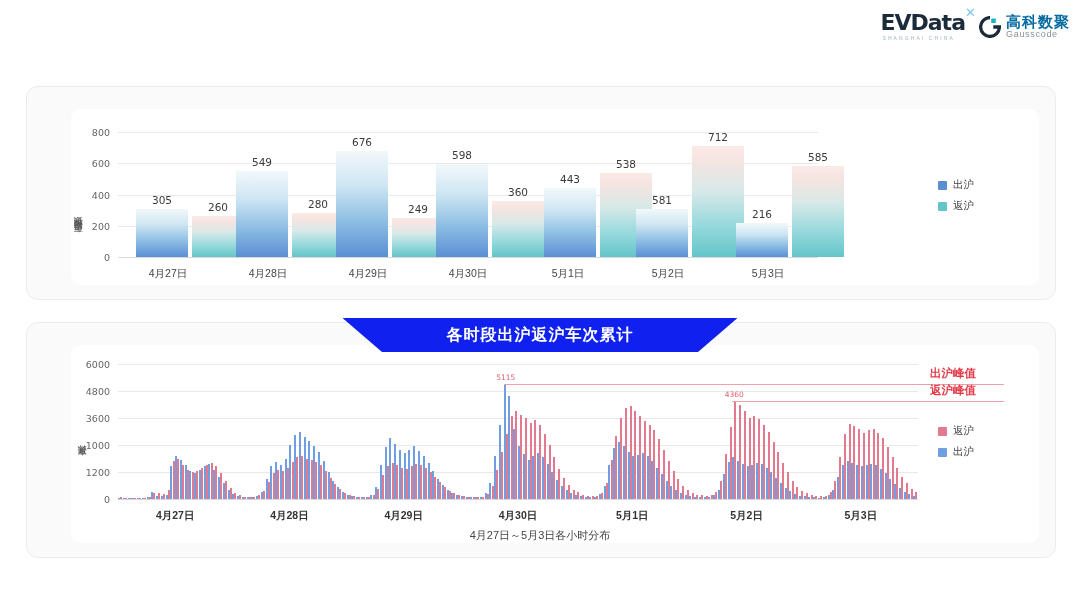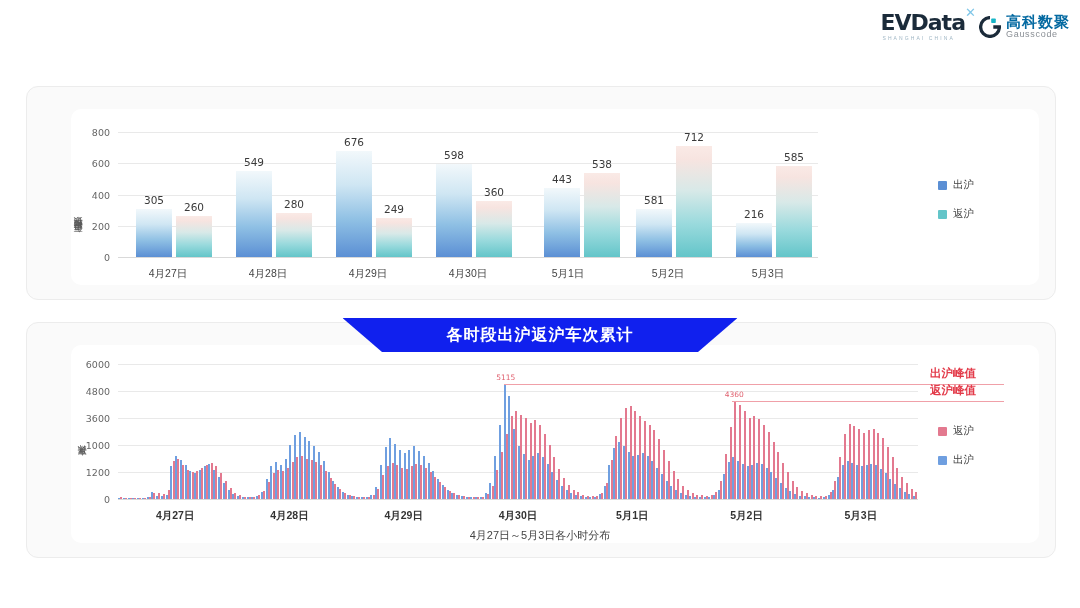--- a/index.html
+++ b/index.html
@@ -51,29 +51,29 @@
   .ytick{position:absolute;right:0;transform:translateY(-50%);
          font-size:9.5px;color:#666;text-align:right;
          font-family:"DejaVu Sans",sans-serif;}
   .grid{position:absolute;left:0;right:0;height:1px;background:#e9e9e9;}
   .axisline{position:absolute;left:0;right:0;height:1px;background:#d9d9d9;}
 
   
   #c1{left:118px;top:132px;width:700px;height:125px;}
   #c1wrap{position:absolute;left:0;top:0;width:100%;height:100%;}
   .grp{position:absolute;bottom:0;display:flex;align-items:flex-end;gap:4px;}
-  .bar1{width:36px;position:relative;}
+  .bar1{width:52px;position:relative;}
   .bar1 .vlab{position:absolute;top:-15px;left:50%;transform:translateX(-50%);
               font-size:10.5px;color:#3a3a3a;font-family:"DejaVu Sans",sans-serif;
               white-space:nowrap;}
   .bOut{background:linear-gradient(to top,#5b8fd4 0%,#8fc0e4 35%,#cfe6f3 68%,#f2f8fb 100%);}
   .bRet{background:linear-gradient(to top,#63c5c9 0%,#9adadd 30%,#d8e9e8 60%,#f7e4e0 88%,#faeae6 100%);}
   .xlab1{position:absolute;font-size:10.5px;color:#444;text-align:center;
          transform:translateX(-50%);white-space:nowrap;}
-  .legend{position:absolute;display:flex;flex-direction:column;gap:15px;}
+  .legend{position:absolute;display:flex;flex-direction:column;gap:7px;}
   .lg-item{display:flex;align-items:center;gap:6px;font-size:10.5px;color:#444;}
   .sw{width:9px;height:9px;border-radius:1px;}
 
   
   #c2{left:118px;top:364px;width:800px;height:135px;}
   .hbar{position:absolute;bottom:0;width:2px;}
   .hOut{background:#6f9fe0;}
   .hRet{background:#e3798f;}
   .refline{position:absolute;height:1px;background:#f0a0a8;}
   .reflab{position:absolute;font-size:7.5px;color:#e0616f;

